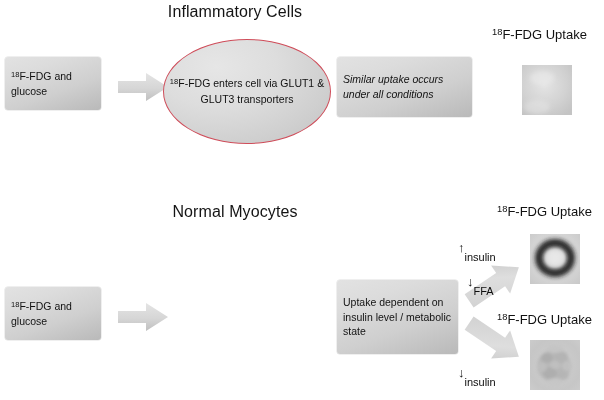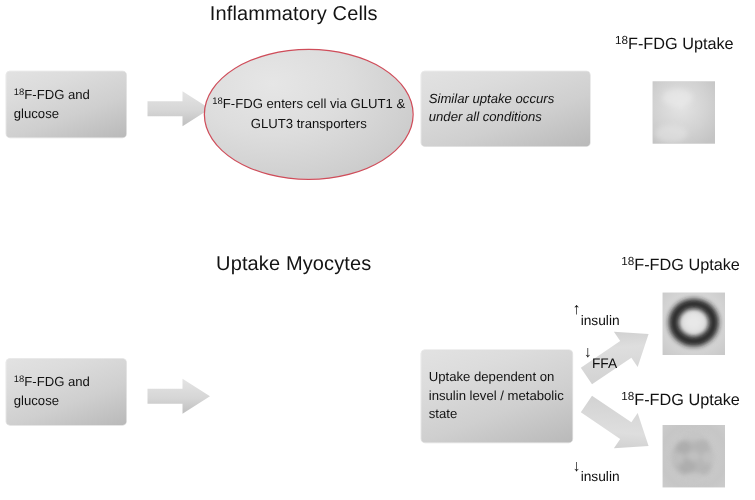--- a/index.html
+++ b/index.html
@@ -143,21 +143,21 @@
       </defs>
       <rect x="0" y="0" width="50" height="50" fill="url(#bgC)"></rect>
       <g filter="url(#blurC)">
         <path d="M32 9 A16 16 0 1 1 31 41 A12 12 0 1 0 32 9 Z" fill="#1d1d1d" opacity="0.92"></path>
         <ellipse cx="20" cy="13" rx="12" ry="7" fill="#ececec" opacity="0.55"></ellipse>
         <ellipse cx="15" cy="42" rx="13" ry="7" fill="#e8e8e8" opacity="0.45"></ellipse>
       </g>
     </svg>
   </div>
 
-  <div class="section-title" style="left:0;top:203px;width:470px;">Uptake Myocytes</div>
+  <div class="section-title" style="left:0;top:203px;width:470px;">Normal Myocytes</div>
 
   <div class="gbox" style="left:5px;top:287px;width:96px;height:53px;">
     <span><sup>18</sup><span>F-FDG and glucose</span></span>
   </div>
 
   <div class="arrow" style="left:118px;top:303px;">
     <svg width="50" height="28" viewBox="0 0 50 28">
       <defs>
         <linearGradient id="agBot" x1="0" y1="0" x2="0" y2="1">
           <stop offset="0%" stop-color="#e4e4e4"></stop>

